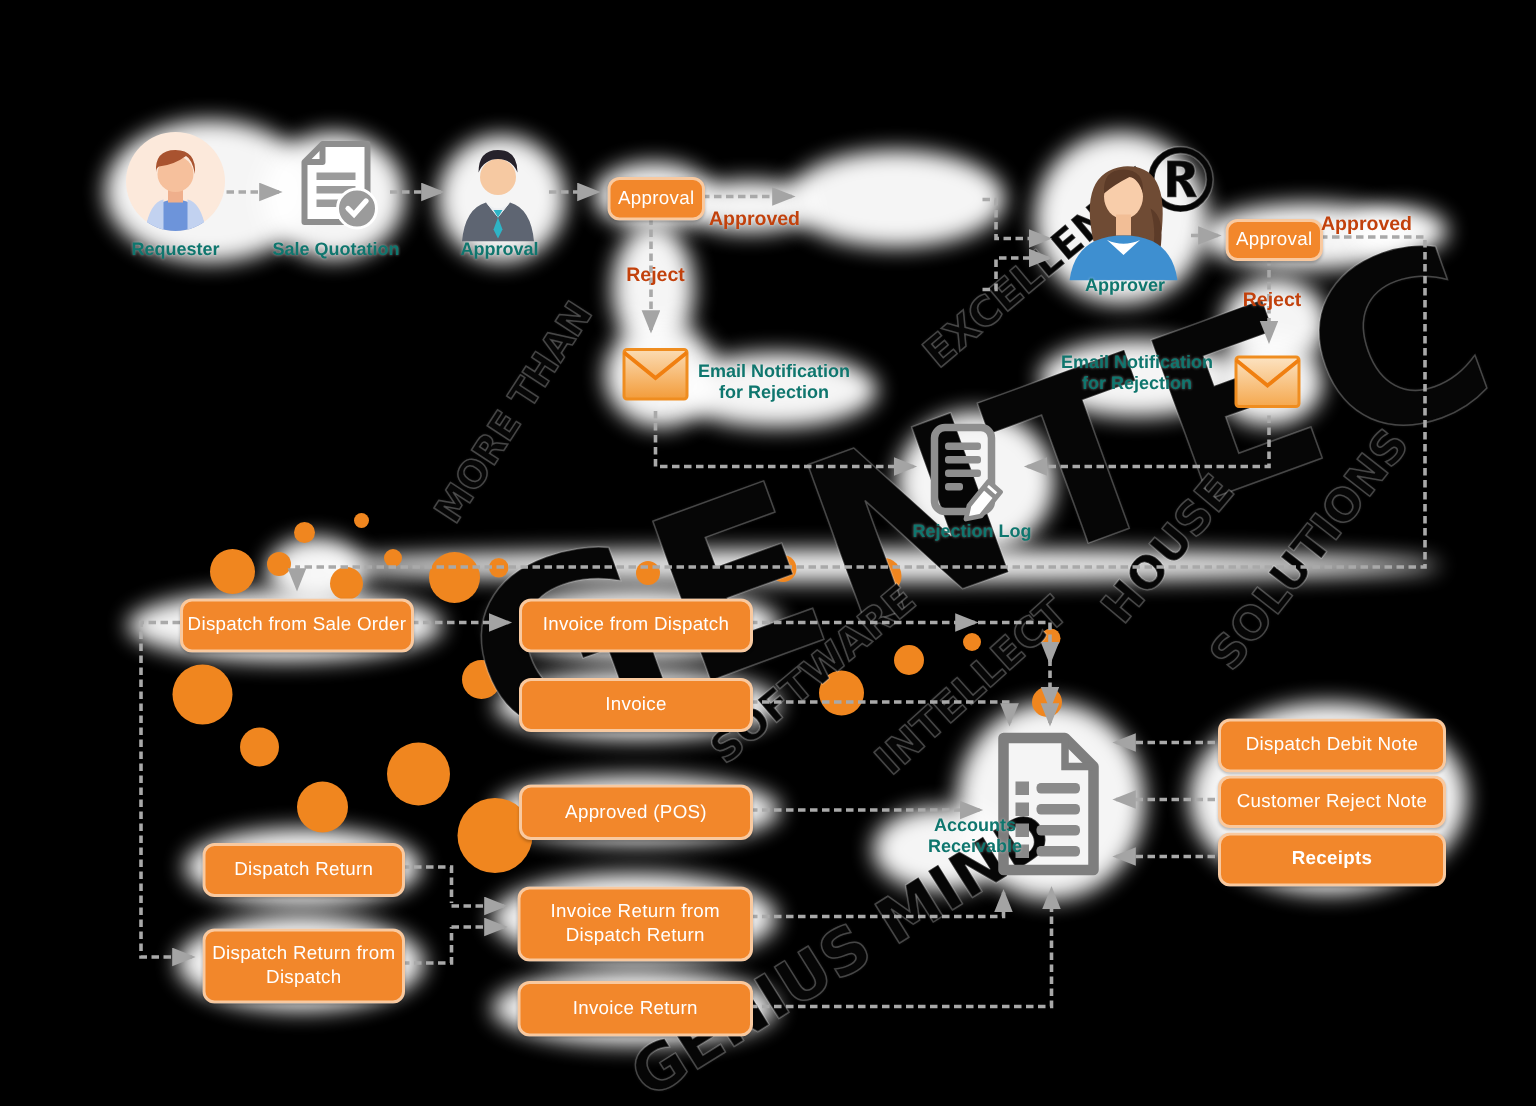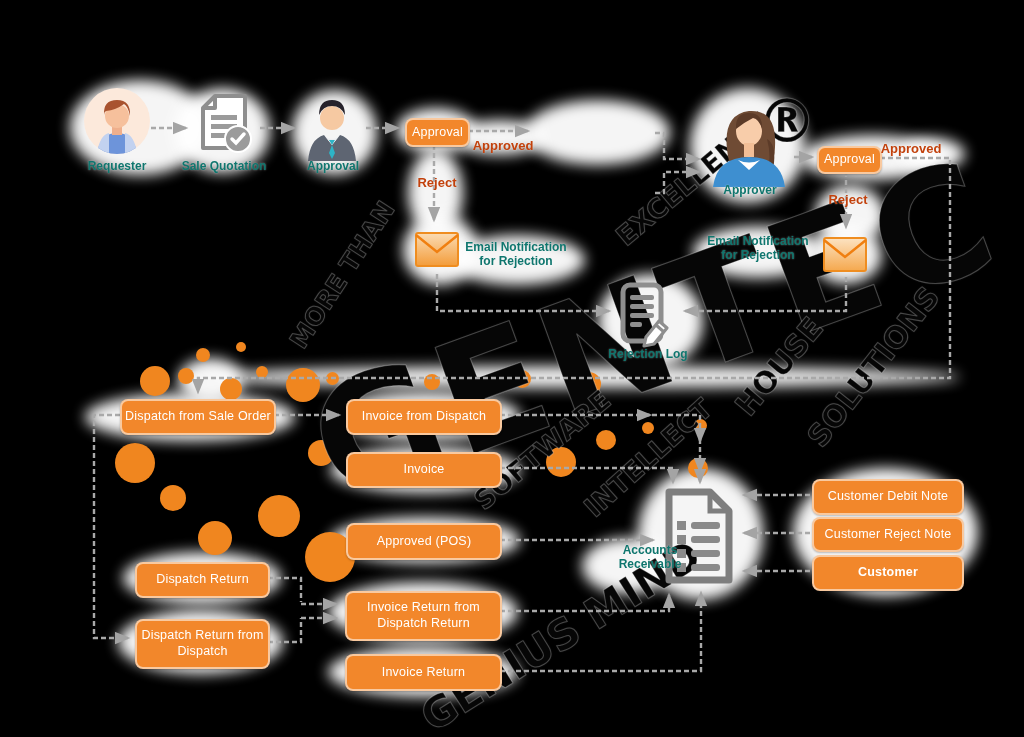--- a/index.html
+++ b/index.html
@@ -261,27 +261,27 @@
   <div class="node" style="left:135px;top:619px;width:131px;height:46px;">
       <span>Dispatch Return from Dispatch</span>
     </div>
   <div class="node" style="left:345px;top:591px;width:153px;height:46px;">
       <span>Invoice Return from Dispatch Return</span>
     </div>
   <div class="node" style="left:345px;top:654px;width:153px;height:33px;">
       <span>Invoice Return</span>
     </div>
   <div class="node" style="left:812px;top:479px;width:148px;height:32px;">
-      <span>Customer Debit Note</span>
+      <span>Dispatch Debit Note</span>
     </div>
   <div class="node" style="left:812px;top:517px;width:148px;height:31px;">
       <span>Customer Reject Note</span>
     </div>
   <div class="node" style="left:812px;top:555px;width:148px;height:32px;font-weight:bold;">
-      <span>Customer</span>
+      <span>Receipts</span>
     </div>
 
   <div class="lbl" style="left:77px;top:160px;width:80px;">Requester</div>
   <div class="lbl" style="left:170px;top:160px;width:108px;">Sale Quotation</div>
   <div class="lbl" style="left:299px;top:160px;width:68px;">Approval</div>
   <div class="lbl" style="left:710px;top:184px;width:80px;">Approver</div>
   <div class="lbl" style="left:456px;top:241px;width:120px;">Email Notification for Rejection</div>
   <div class="lbl" style="left:700px;top:235px;width:116px;">Email Notification for Rejection</div>
   <div class="lbl" style="left:603px;top:348px;width:90px;">Rejection Log</div>
   <div class="lbl" style="left:592px;top:544px;width:76px;margin-left:20px;">Accounts Receivable</div>

